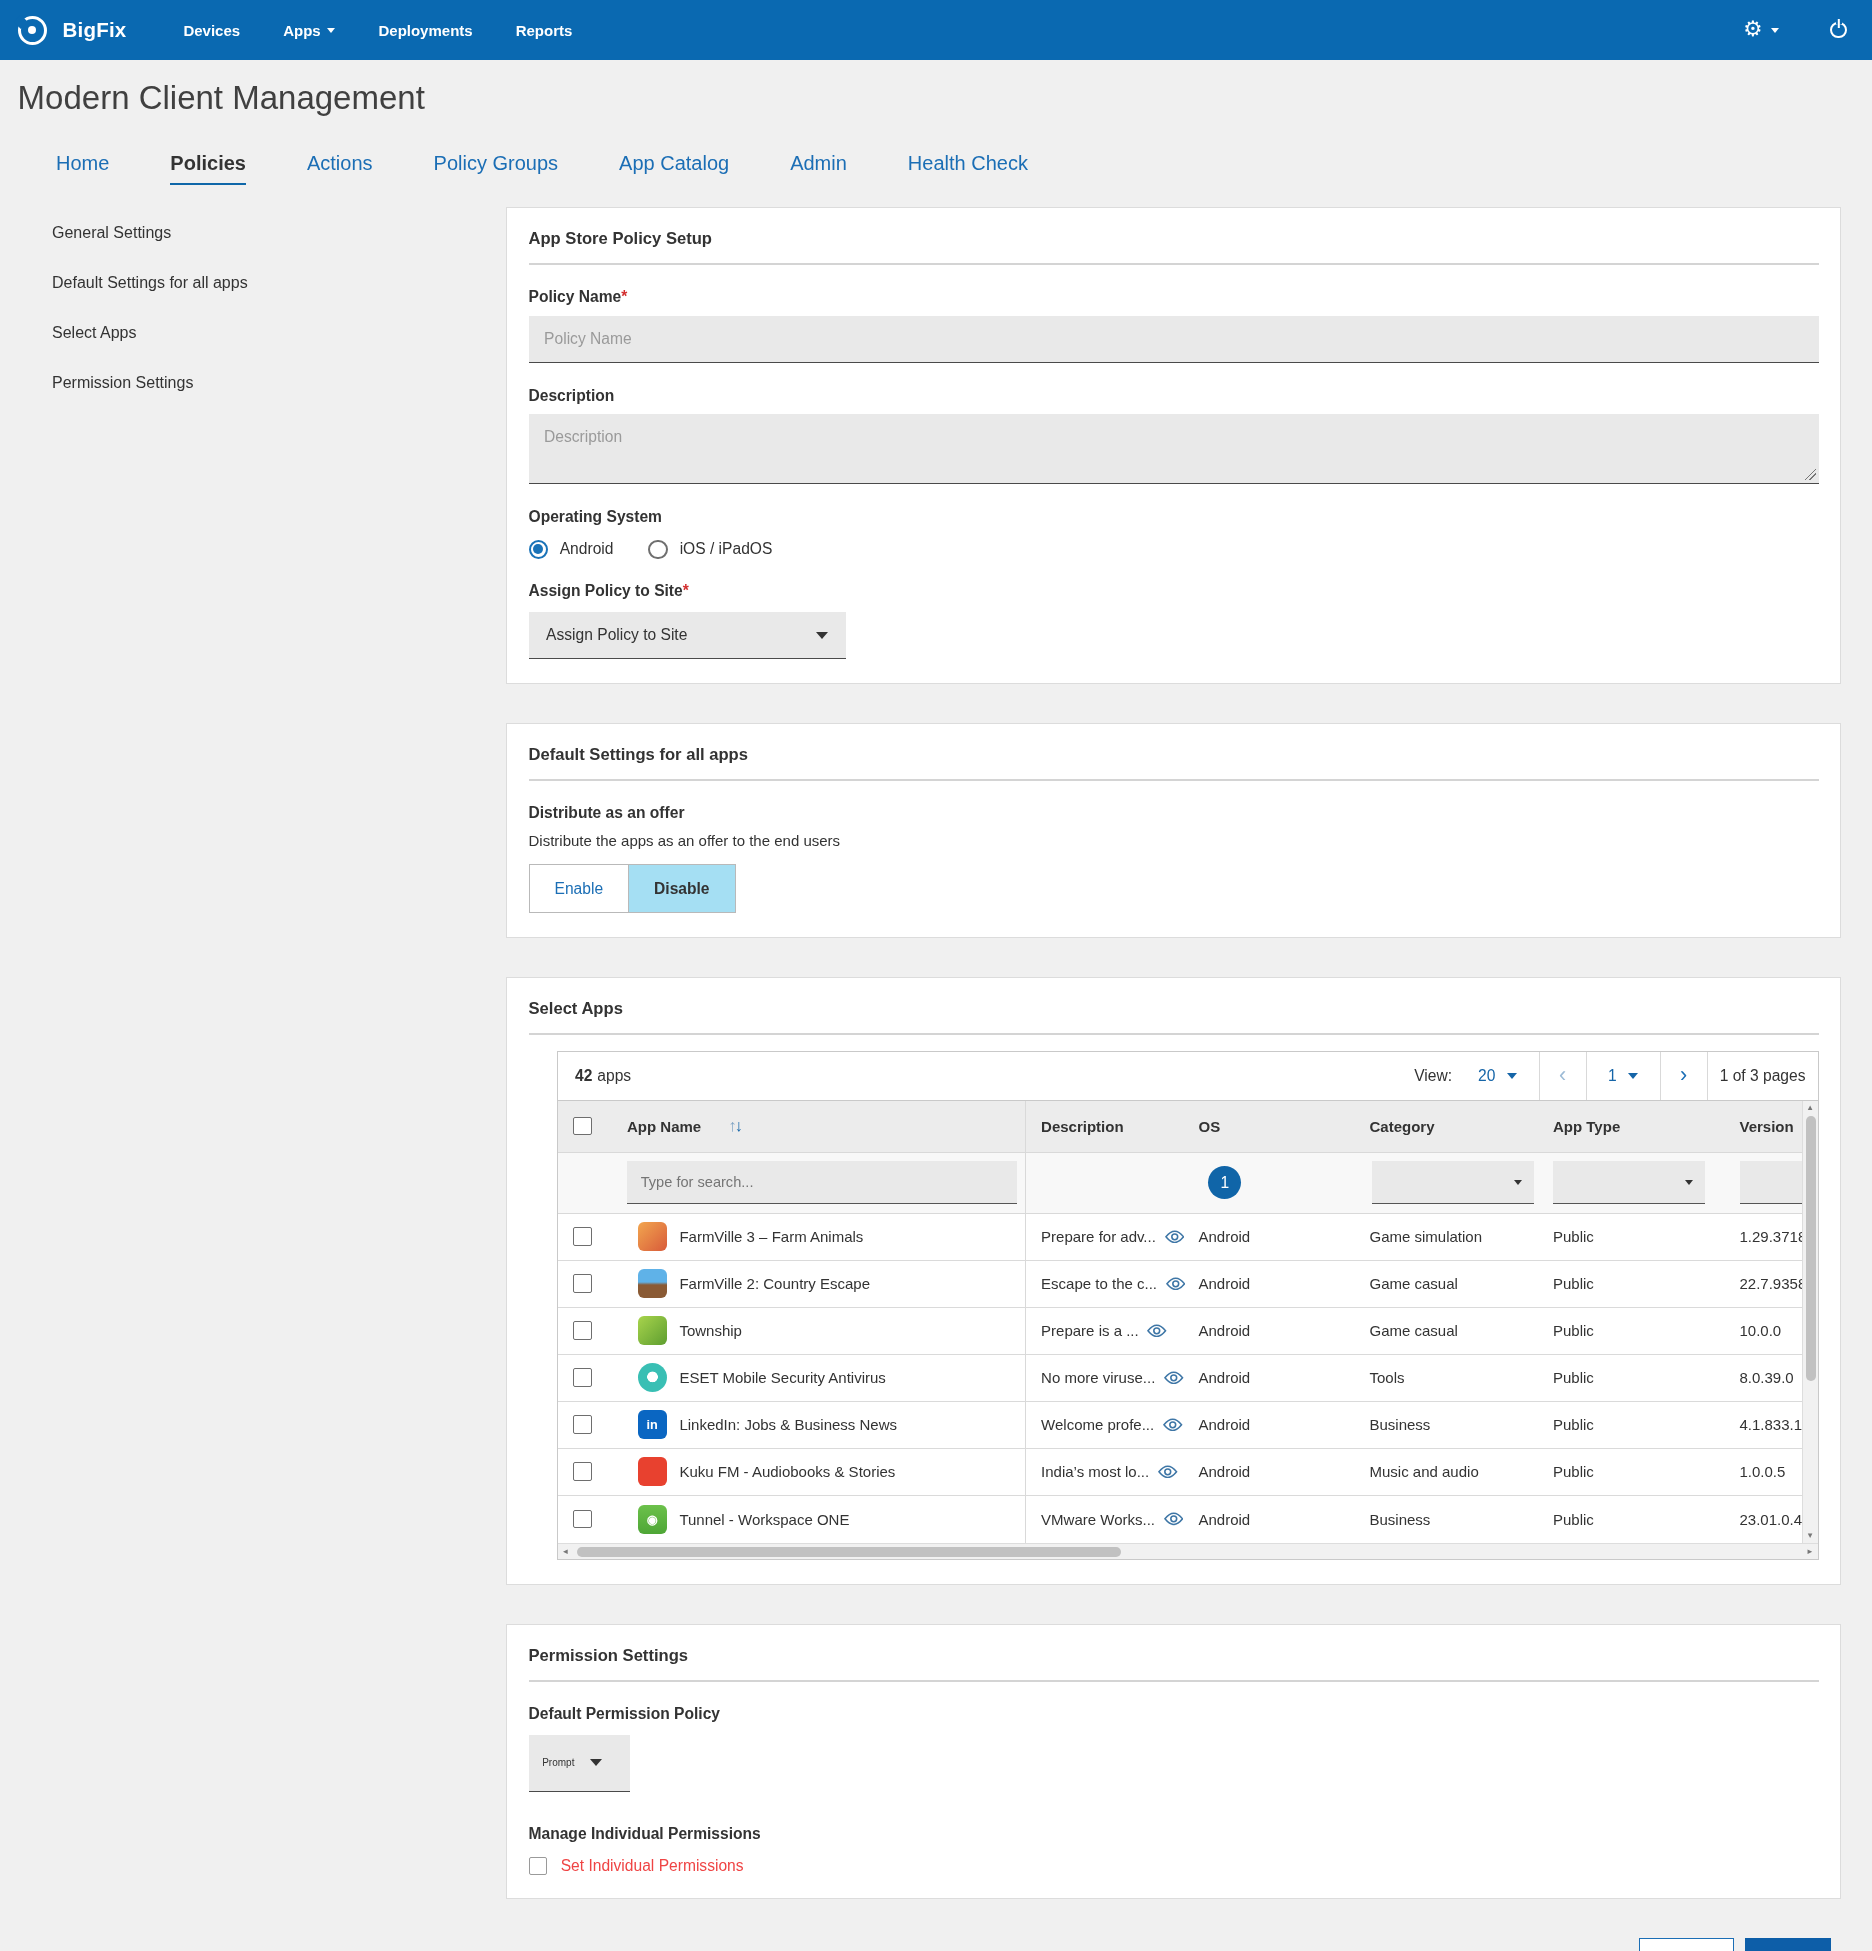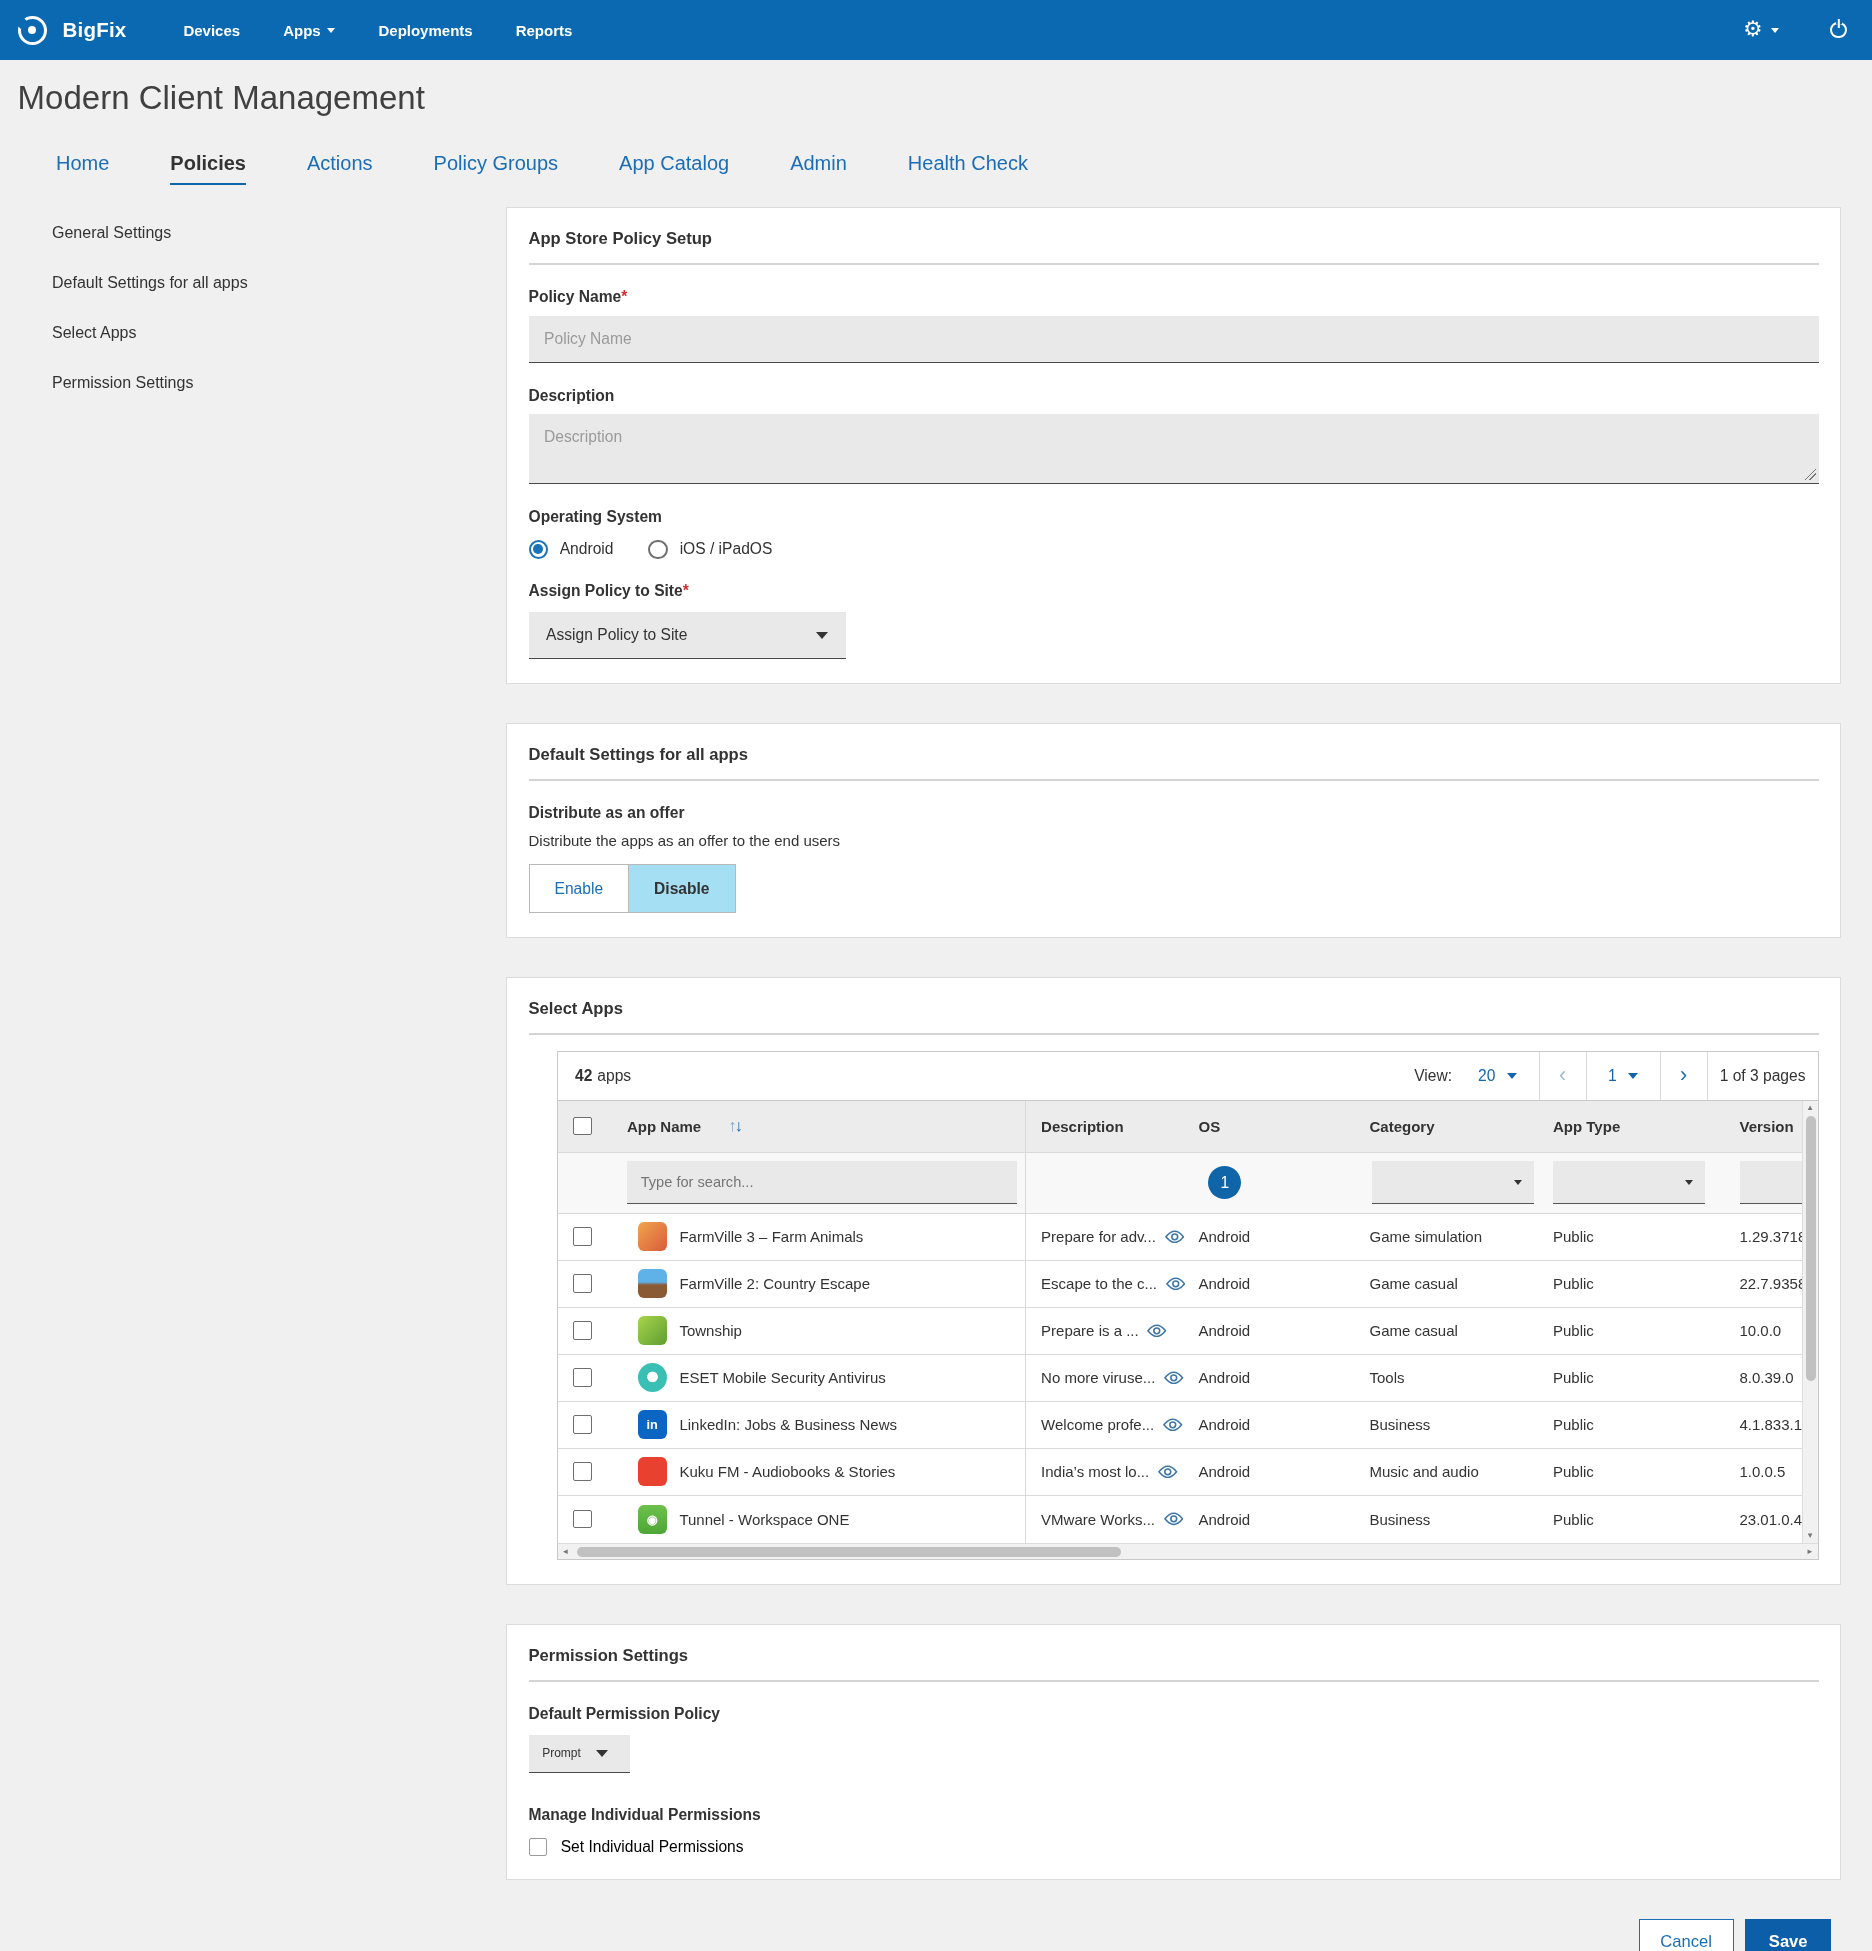--- a/index.html
+++ b/index.html
@@ -128,25 +128,25 @@
   .desc-text { white-space:nowrap; overflow:hidden; }
   .eye { flex-shrink:0; cursor:pointer; display:flex; }
   
   .vscroll { width:15.6px; background:#F1F1F1; border-left:1px solid #DDD; position:relative; display:flex; flex-direction:column; align-items:center; justify-content:space-between; padding:2.9px 0; cursor:pointer; }
   .scroll-arrow { font-size:7.8px; color:#777; line-height:1; }
   .vthumb { position:absolute; top:15.6px; left:2.9px; width:9.8px; height:60%; background:#C1C1C1; border-radius:4.9px; }
   .hscroll { height:16.6px; background:#F1F1F1; border-top:1px solid #DDD; display:flex; align-items:center; padding:0 3.9px; cursor:pointer; }
   .htrack { flex:1; height:100%; position:relative; }
   .hthumb { position:absolute; left:7.8px; top:2.9px; height:10.7px; width:44%; background:#C1C1C1; border-radius:4.9px; }
   
-  .prompt-select { margin-top:11.7px; width:101px; height:38px; background:#E9E9E9; border-bottom:1.5px solid #4A4A4A; display:flex; align-items:center; gap:15.6px; padding:0 13.7px; font-size:12px; cursor:pointer; }
+  .prompt-select { margin-top:11.7px; width:101px; height:57px; background:#E9E9E9; border-bottom:1.5px solid #4A4A4A; display:flex; align-items:center; gap:15.6px; padding:0 13.7px; font-size:10px; cursor:pointer; }
   .manage-label { font-size:15.6px; font-weight:bold; margin-top:33px; }
   .cb-row { display:flex; align-items:center; gap:13.7px; margin-top:13.7px; }
   .cb-row .checkbox { border-color:#9A9A9A; }
-  .cb-label { font-size:15.6px; color:#000000;text-align:right; }
+  .cb-label { font-size:15.6px; color:#ef4444;text-align:right; }
   
   .footer { display:flex; justify-content:flex-end; gap:11.7px; margin:21.5px 9.8px 29px 0; }
   .btn { height:45px; font-size:16.6px; display:flex; align-items:center; justify-content:center; cursor:pointer; font-family:"Liberation Sans", sans-serif; }
   .btn-cancel { width:95px; background:#fff; border:1px solid #1B6EB5; color:#1B6EB5; }
   .btn-save { width:86px; background:#0D5EA8; border:none; color:#fff; font-weight:bold; }
 </style>
 </head>
 <body>
 
 <header class="navbar">

